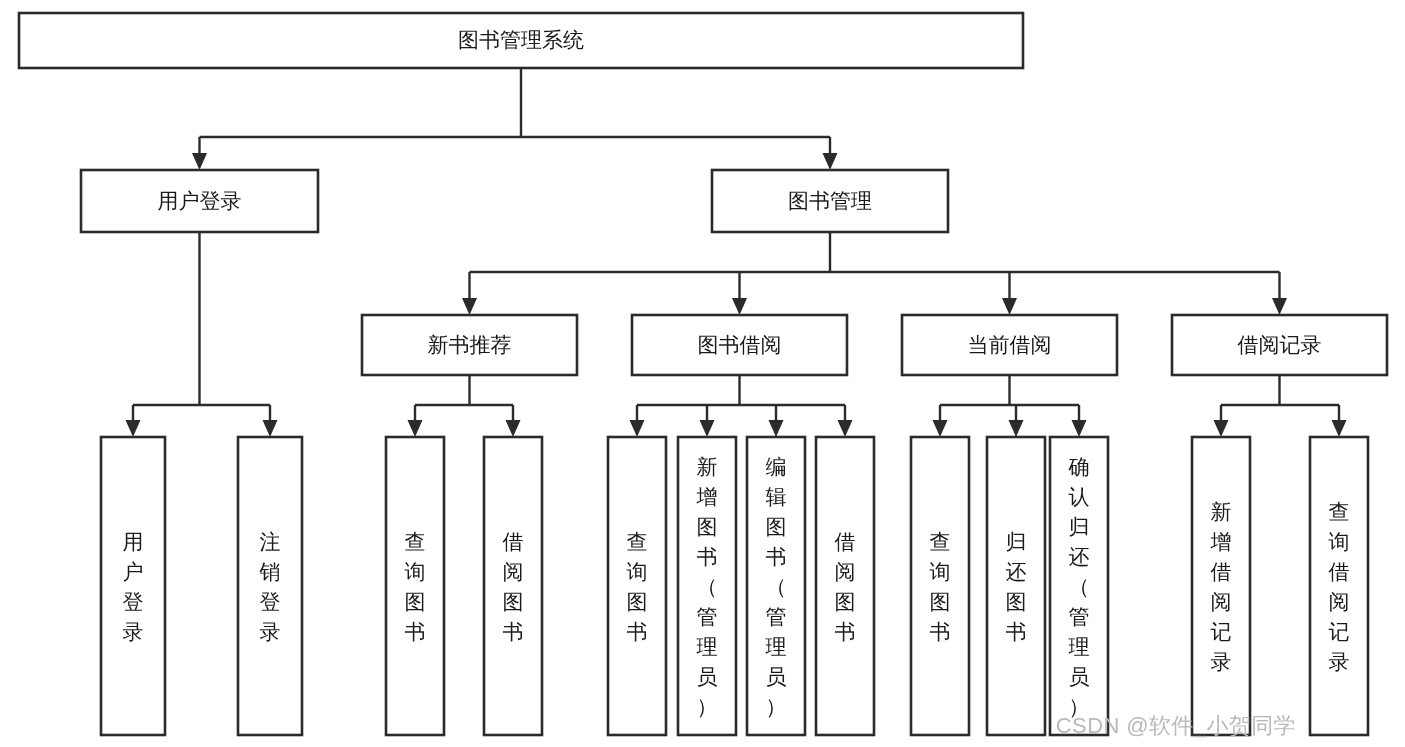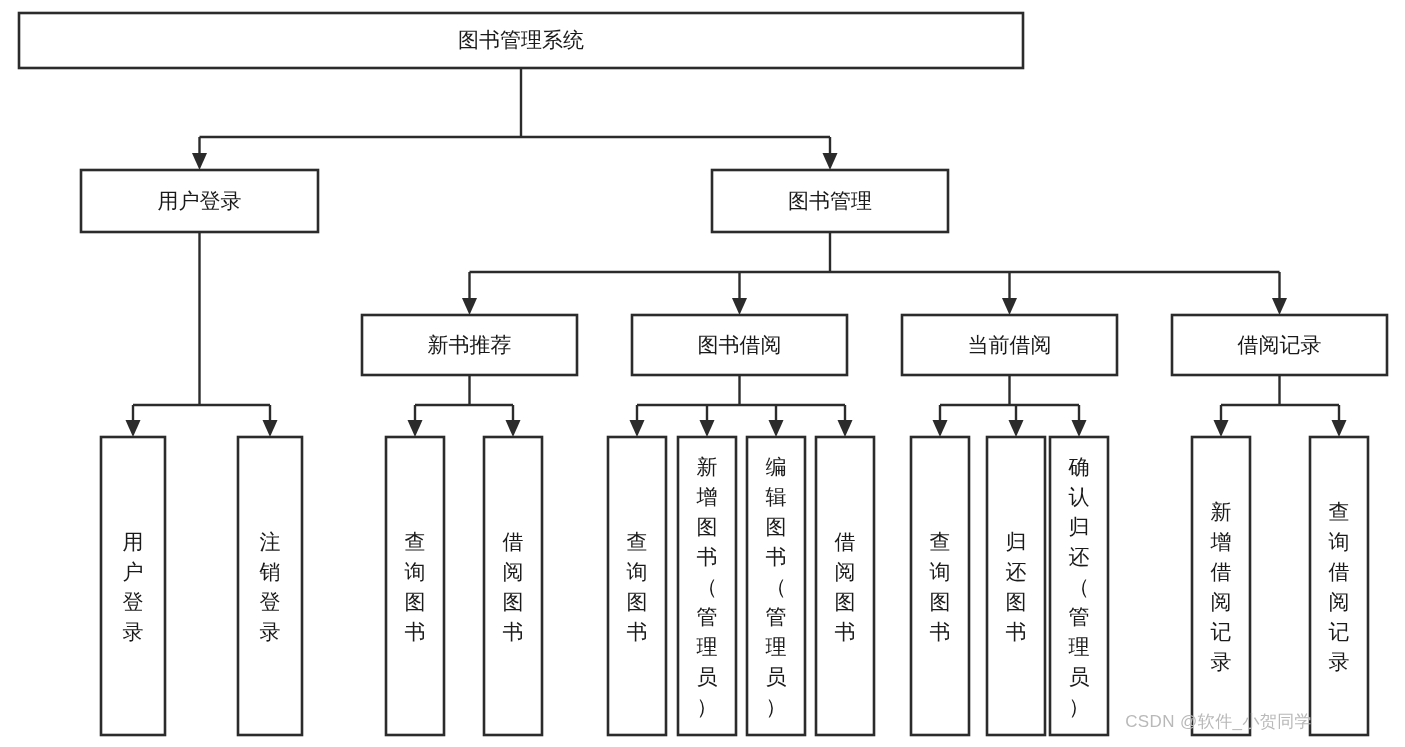--- a/index.html
+++ b/index.html
@@ -12,21 +12,20 @@
     width: 1405px;
     height: 747px;
     font-family: "Liberation Sans", "DejaVu Sans", sans-serif;
     overflow: hidden;
     position: relative;
   }
   #diagram-root {
     position: relative;
     width: 1308px;
     height: 747px;
-    padding-left: 16px;
   }
   svg#diagram-svg {
     position: absolute;
     top: 0;
     left: 0;
     width: 1405px;
     height: 747px;
     display: block;
   }
   .node-box {
@@ -53,23 +52,23 @@
   }
   .node-label-v {
     font-family: "Liberation Sans", "DejaVu Sans", sans-serif;
     font-size: 21px;
     fill: #1a1a1a;
     text-anchor: middle;
   }
   .watermark-text {
     position: absolute;
     right: 12px;
-    bottom: 14px;
-    font-family: "Liberation Sans", "DejaVu Sans", sans-serif;
-    font-size: 17px;
+    bottom: 6px;
+    font-family: "Liberation Sans", "DejaVu Sans", sans-serif;
+    font-size: 22px;
     color: #b9b9b9;
     white-space: nowrap;
     letter-spacing: 0.4px;
     user-select: none;
   }
 </style>
 </head>
 <body>
 
 <div id="diagram-root">

